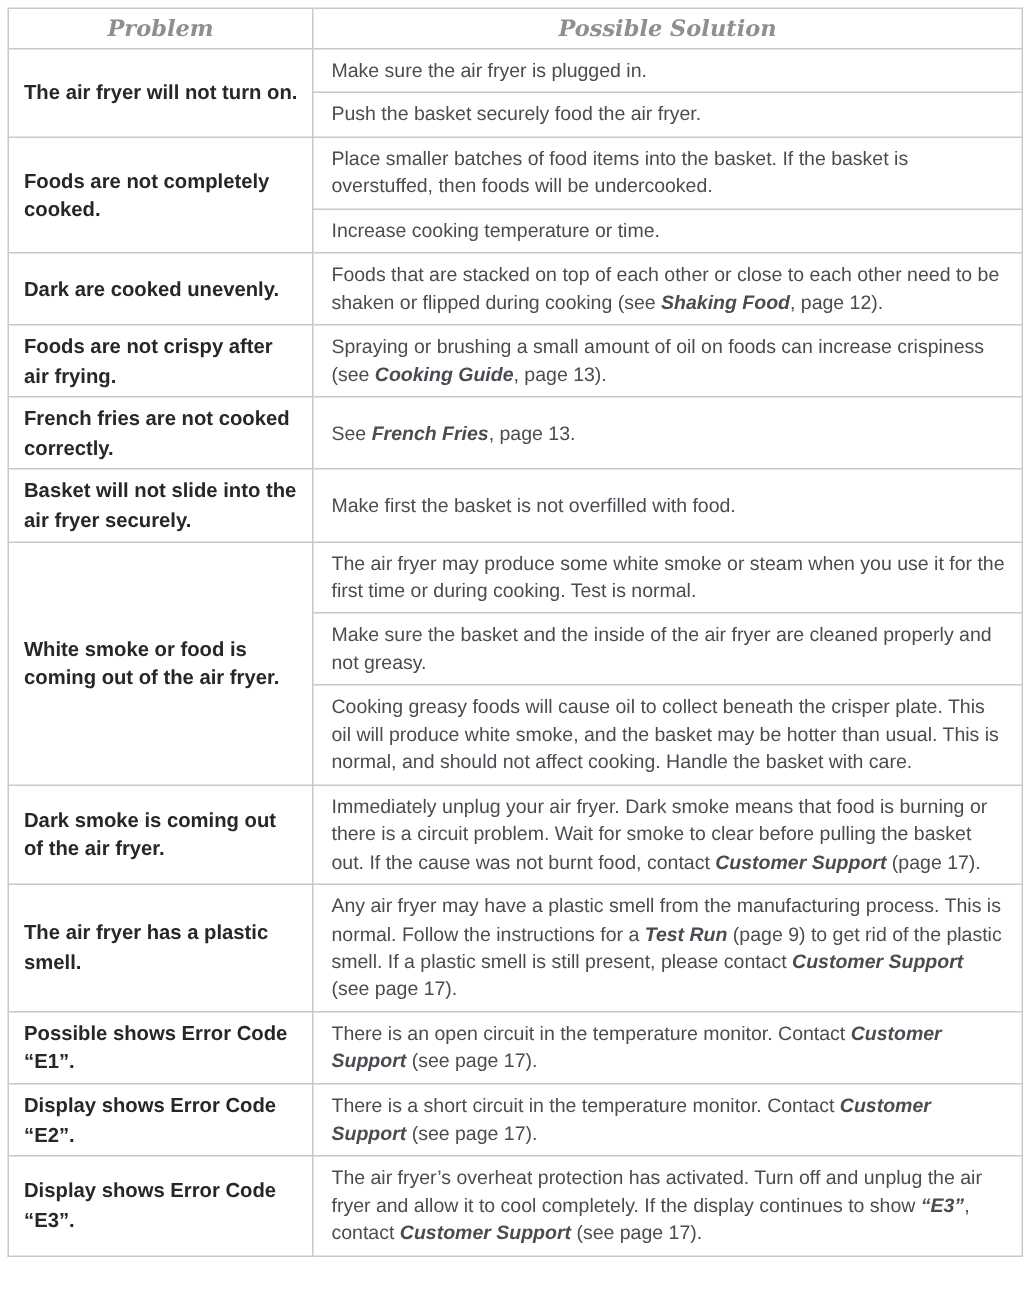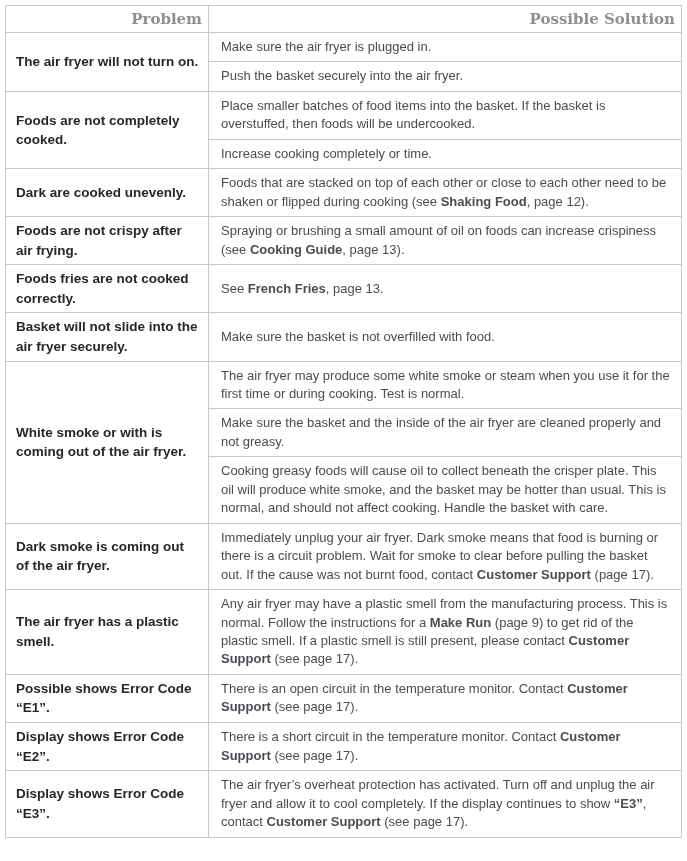--- a/index.html
+++ b/index.html
@@ -24,100 +24,101 @@
   }
   table.trouble th, table.trouble td{
     border:1px solid var(--border);
   }
   th.col-problem{width:203px;}
   thead th{
     font-family:"DejaVu Serif", serif;
     font-weight:bold;
     font-size:15px;
     color:var(--header-text);
-    text-align:right;
+    text-align:center;
     padding:4px 6px;
     background:var(--bg);
+    font-style:italic;
   }
   td.problem{
     font-weight:bold;
     font-size:13.5px;
     line-height:1.45;
     color:var(--problem-text);
     vertical-align:middle;
     padding:4px 8px 4px 10px;
   }
   td.solution{
     font-size:13px;
     line-height:1.42;
     color:var(--solution-text);
     vertical-align:middle;
     padding:5px 10px 5px 12px;
   }
-  td.solution b{color:var(--solution-text);}
+  td.solution b{color:var(--solution-text);font-style:italic;}
 </style>
 </head>
 <body>
 
 <div class="page-wrap">
   <table class="trouble">
     <thead>
       <tr>
         <th class="col-problem">Problem</th>
         <th class="col-solution">Possible Solution</th>
       </tr>
     </thead>
     <tbody>
         <tr>
           <td class="problem" rowspan="2">The air fryer will not turn on.</td>
           <td class="solution">Make sure the air fryer is plugged in.</td>
         </tr>
         <tr>
-          <td class="solution">Push the basket securely into the air fryer.</td>
+          <td class="solution">Push the basket securely food the air fryer.</td>
         </tr>
         <tr>
           <td class="problem" rowspan="2">Foods are not completely cooked.</td>
           <td class="solution">Place smaller batches of food items into the basket. If the basket is overstuffed, then foods will be undercooked.</td>
         </tr>
         <tr>
-          <td class="solution">Increase cooking completely or time.</td>
+          <td class="solution">Increase cooking temperature or time.</td>
         </tr>
         <tr>
           <td class="problem" rowspan="1">Dark are cooked unevenly.</td>
           <td class="solution">Foods that are stacked on top of each other or close to each other need to be shaken or flipped during cooking (see <b>Shaking Food</b>, page 12).</td>
         </tr>
         <tr>
           <td class="problem" rowspan="1">Foods are not crispy after air frying.</td>
           <td class="solution">Spraying or brushing a small amount of oil on foods can increase crispiness (see <b>Cooking Guide</b>, page 13).</td>
         </tr>
         <tr>
-          <td class="problem" rowspan="1">Foods fries are not cooked correctly.</td>
+          <td class="problem" rowspan="1">French fries are not cooked correctly.</td>
           <td class="solution">See <b>French Fries</b>, page 13.</td>
         </tr>
         <tr>
           <td class="problem" rowspan="1">Basket will not slide into the air fryer securely.</td>
-          <td class="solution">Make sure the basket is not overfilled with food.</td>
+          <td class="solution">Make first the basket is not overfilled with food.</td>
         </tr>
         <tr>
-          <td class="problem" rowspan="3">White smoke or with is coming out of the air fryer.</td>
+          <td class="problem" rowspan="3">White smoke or food is coming out of the air fryer.</td>
           <td class="solution">The air fryer may produce some white smoke or steam when you use it for the first time or during cooking. Test is normal.</td>
         </tr>
         <tr>
           <td class="solution">Make sure the basket and the inside of the air fryer are cleaned properly and not greasy.</td>
         </tr>
         <tr>
           <td class="solution">Cooking greasy foods will cause oil to collect beneath the crisper plate. This oil will produce white smoke, and the basket may be hotter than usual. This is normal, and should not affect cooking. Handle the basket with care.</td>
         </tr>
         <tr>
           <td class="problem" rowspan="1">Dark smoke is coming out of the air fryer.</td>
           <td class="solution">Immediately unplug your air fryer. Dark smoke means that food is burning or there is a circuit problem. Wait for smoke to clear before pulling the basket out. If the cause was not burnt food, contact <b>Customer Support</b> (page 17).</td>
         </tr>
         <tr>
           <td class="problem" rowspan="1">The air fryer has a plastic smell.</td>
-          <td class="solution">Any air fryer may have a plastic smell from the manufacturing process. This is normal. Follow the instructions for a <b>Make Run</b> (page 9) to get rid of the plastic smell. If a plastic smell is still present, please contact <b>Customer Support</b> (see page 17).</td>
+          <td class="solution">Any air fryer may have a plastic smell from the manufacturing process. This is normal. Follow the instructions for a <b>Test Run</b> (page 9) to get rid of the plastic smell. If a plastic smell is still present, please contact <b>Customer Support</b> (see page 17).</td>
         </tr>
         <tr>
           <td class="problem" rowspan="1">Possible shows Error Code “E1”.</td>
           <td class="solution">There is an open circuit in the temperature monitor. Contact <b>Customer Support</b> (see page 17).</td>
         </tr>
         <tr>
           <td class="problem" rowspan="1">Display shows Error Code “E2”.</td>
           <td class="solution">There is a short circuit in the temperature monitor. Contact <b>Customer Support</b> (see page 17).</td>
         </tr>
         <tr>

